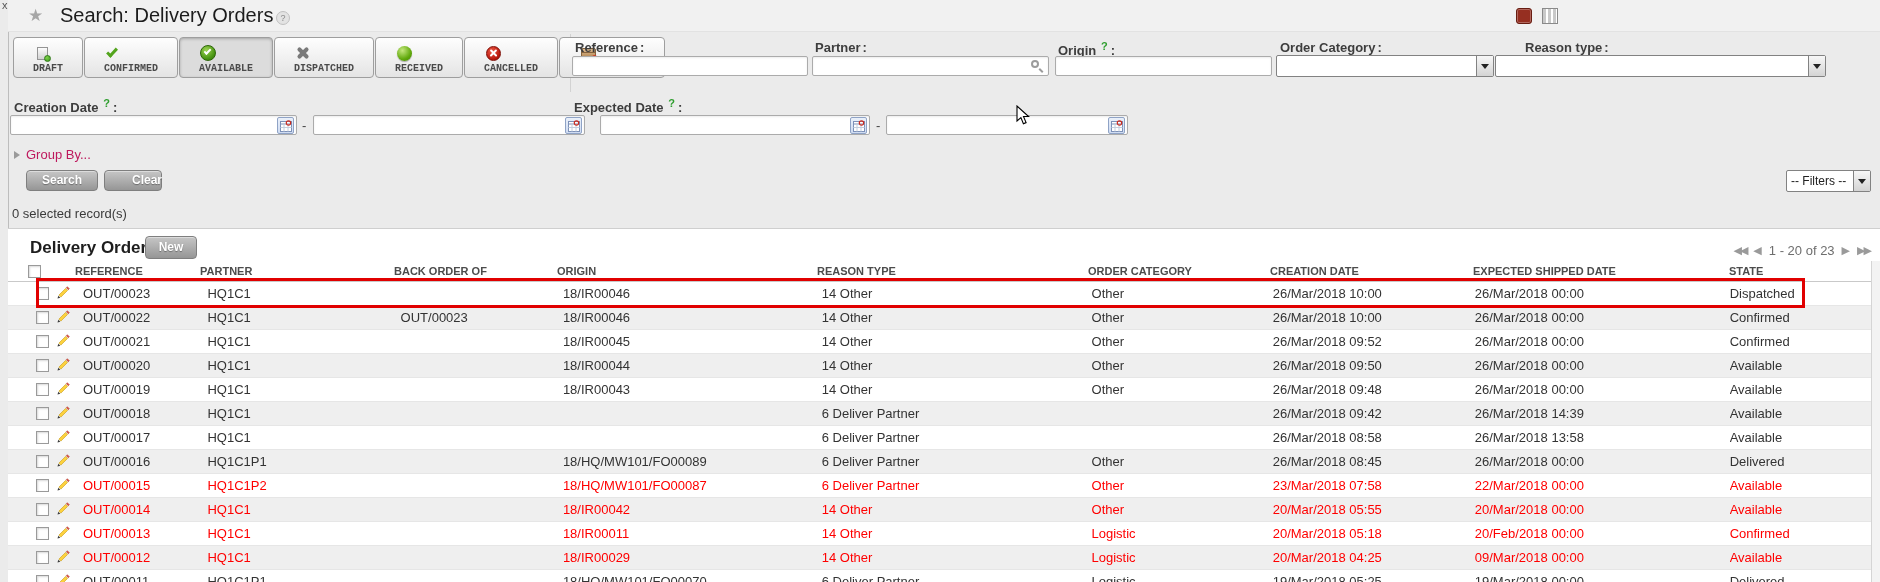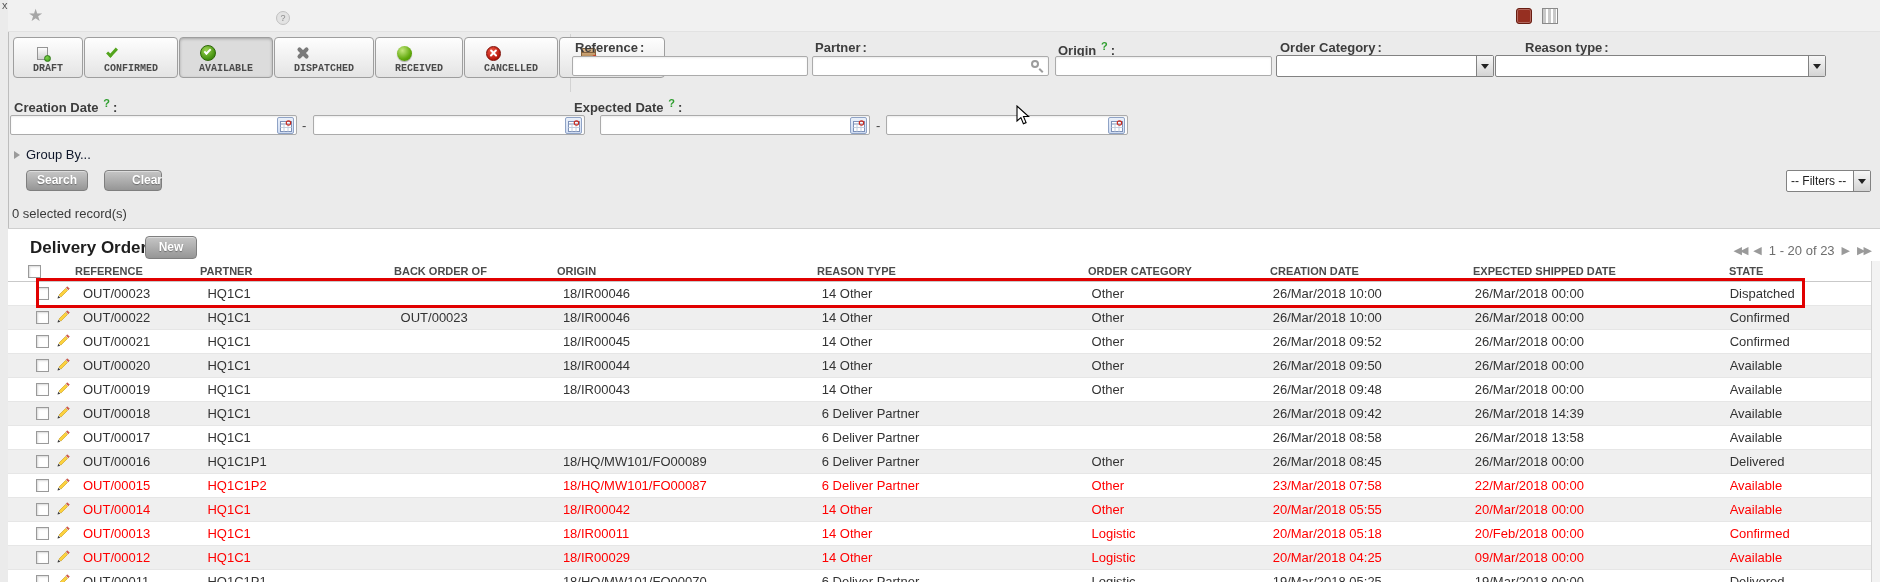--- a/index.html
+++ b/index.html
@@ -51,21 +51,21 @@
   .tinput { position:absolute; height:20px; border:1px solid #ababab; border-radius:2px; background:#fff; font-size:13px; padding:0 4px; font-family:inherit; box-shadow:inset 0 1px 2px rgba(0,0,0,.08); }
   .mag-icon { position:absolute; width:8px; height:8px; border:2px solid #9c9c9c; border-radius:50%; }
   .mag-icon::after { content:''; position:absolute; width:2px; height:5px; background:#9c9c9c; left:7px; top:6px; transform:rotate(-45deg); }
   .fselect { position:absolute; height:22px; border:1px solid #828282; background:#fff; display:flex; align-items:center; justify-content:space-between; border-radius:2px; cursor:pointer; }
   .fselect .selval { font-size:12px; padding-left:4px; color:#222; white-space:nowrap; }
   .sel-arrow { width:17px; height:100%; border-left:1px solid #828282; background:linear-gradient(#f7f7f7,#d4d4d4); display:flex; align-items:center; justify-content:center; }
   .sel-arrow::before { content:''; width:0; height:0; border-left:4px solid transparent; border-right:4px solid transparent; border-top:5px solid #222; }
   .cal-btn { position:absolute; width:17px; height:17px; border:1px solid #8fa3c6; background:linear-gradient(#eaf0fa,#cfdcf2); border-radius:2px; display:flex; align-items:center; justify-content:center; cursor:pointer; }
   .dash { position:absolute; font-size:13px; color:#444; }
 
-  .groupby { position:absolute; left:14px; top:147px; font-size:13px; color:#0f172a; display:flex; align-items:center; cursor:pointer; }
+  .groupby { position:absolute; left:14px; top:147px; font-size:13px; color:#be185d; display:flex; align-items:center; cursor:pointer; }
   .tri { display:inline-block; width:0; height:0; border-top:4px solid transparent; border-bottom:4px solid transparent; border-left:6px solid #9a9a9a; margin-right:6px; }
 
   .gbtn { position:absolute; height:21px; border:1px solid #7f7f7f; border-radius:4px; background:linear-gradient(#c6c6c6,#969696); color:#fff; font-weight:bold; font-size:12px; text-align:center; line-height:19px; box-shadow:inset 0 1px 0 rgba(255,255,255,.4); text-shadow:0 1px 1px rgba(0,0,0,.35); cursor:pointer; }
   .selected-info { position:absolute; left:12px; top:206px; font-size:13px; color:#3a3a3a; }
 
   
   .list-panel { position:absolute; left:8px; top:228px; width:1872px; height:354px; background:#fff; border-top:1px solid #cfcfcf; overflow:hidden; }
   .list-title { position:absolute; left:22px; top:9px; font-size:17px; font-weight:bold; color:#1e1e1e; }
   .new-btn { position:absolute; left:137px; top:7px; width:52px; height:23px; line-height:21px; }
   .pagination { position:absolute; right:10px; top:14px; display:flex; align-items:center; gap:7px; }
@@ -94,20 +94,21 @@
 </style>
 </head>
 <body>
 
 <div class="page" style="--late: #ff0000; --hl: #e10000; --help-green: #2f9e2f;">
 
   <span class="corner-x">x</span>
 
   <div class="topbar">
     <span class="star-icon"></span>
+    <span class="page-title">Search: Delivery Orders</span>
     <span class="help-badge">?</span>
   </div>
   <span class="form-view-icon"></span>
   <span class="list-view-icon"></span>
 
   <div class="content-border"></div>
   <div class="vdivider"></div>
 
   <div class="status-buttons" id="status-buttons">
       <div class="sbtn">
@@ -228,21 +229,21 @@
         <line x1="0.5" y1="7.5" x2="11.5" y2="7.5" stroke="#c3cede"></line>
         <circle cx="8.5" cy="3" r="2.2" fill="none" stroke="#cc2a1e" stroke-width="1.2"></circle>
       </svg>
     </span>
 
   <div class="groupby">
     <span class="tri"></span>
     <span>Group By...</span>
   </div>
 
-  <button class="gbtn" style="left:26px; top:170px; width:62px;">Search</button>
+  <button class="gbtn" style="left:26px; top:170px; width:72px;">Search</button>
   <button class="gbtn" style="left:104px; top:170px; width:58px;padding-left:27px;">Clear</button>
 
   <div class="fselect" style="left:1786px; top:170px; width:85px;text-align:right;">
     <span class="selval">-- Filters --</span>
     <span class="sel-arrow"></span>
   </div>
 
   <div class="selected-info">0 selected record(s)</div>
 
   <div class="list-panel">

